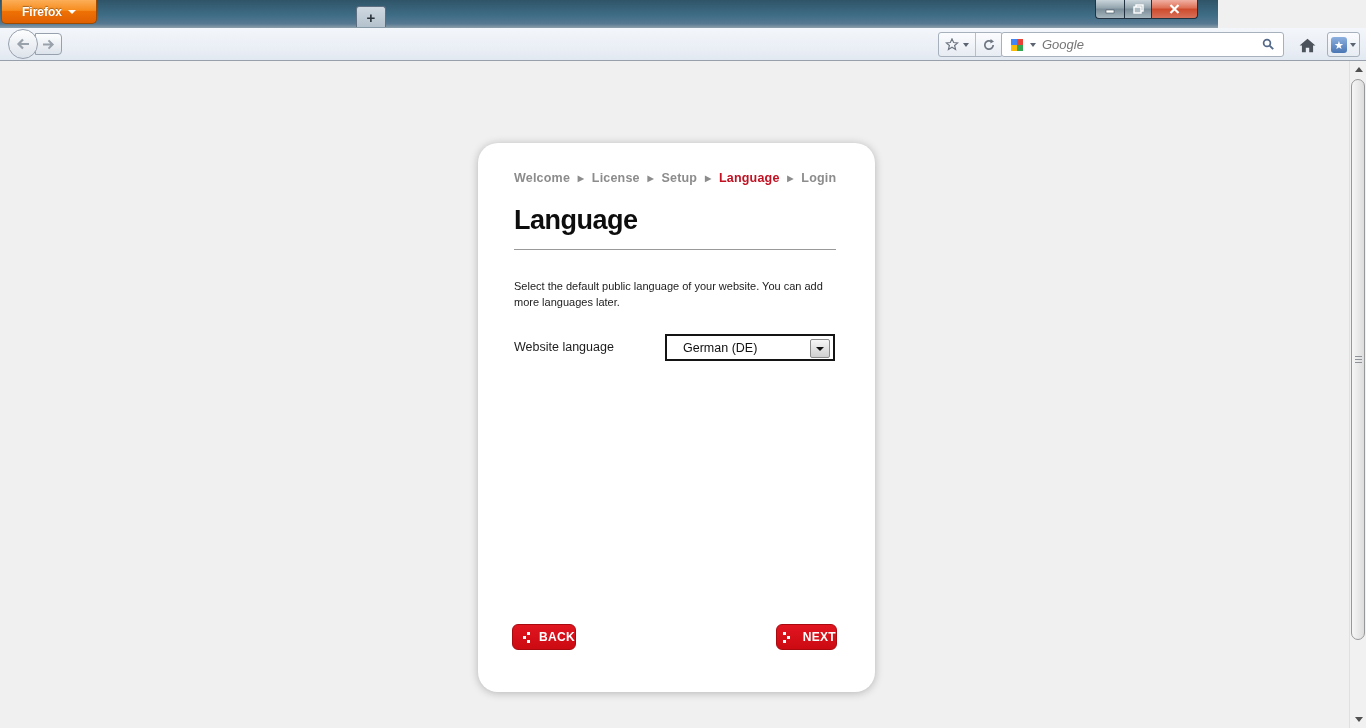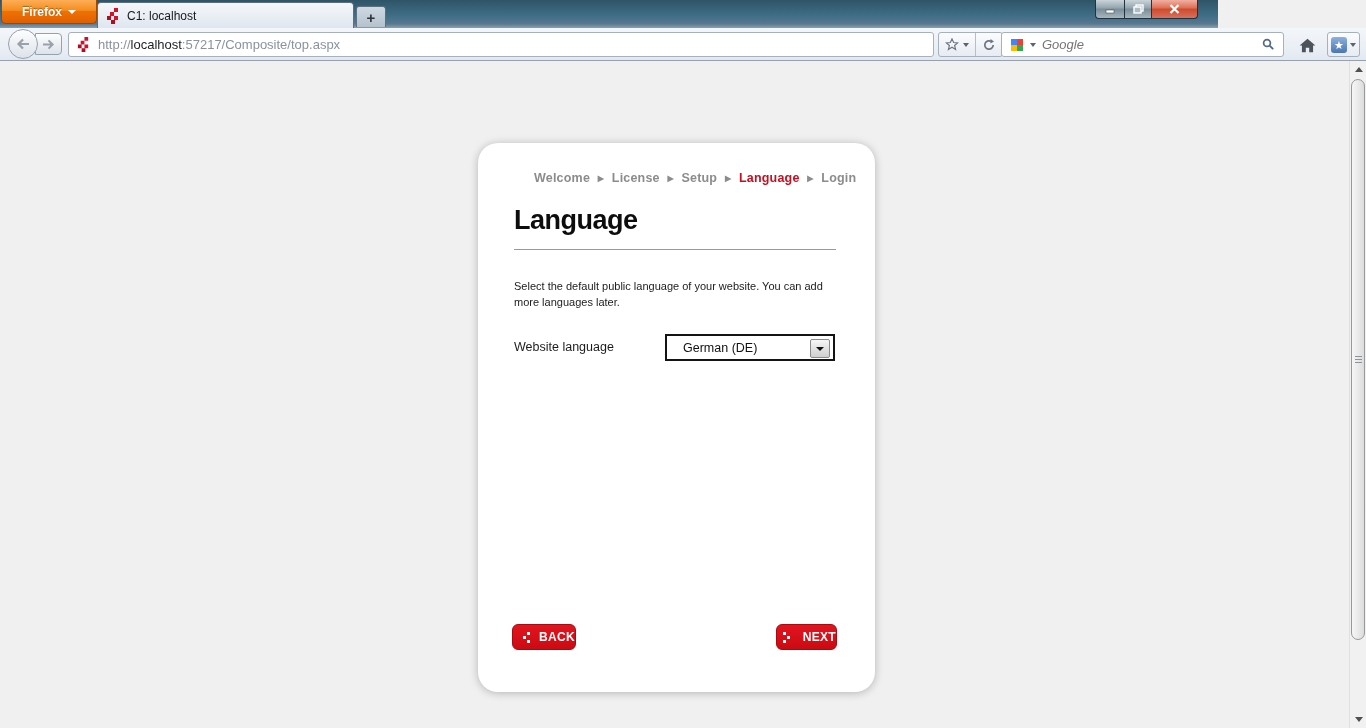--- a/index.html
+++ b/index.html
@@ -91,21 +91,21 @@
   }
   .bm-star { width:16px; height:16px; border-radius:3px; background:linear-gradient(180deg,#8cb0de,#4a76b4); color:#fff; font-size:11px; line-height:16px; text-align:center; }
   .caret-sm { width:0; height:0; border-left:3px solid transparent; border-right:3px solid transparent; border-top:4px solid #5b6470; }
 
   
   .viewport { position:absolute; left:0; top:61px; width:1349px; height:667px; background:#f0f0f0; }
   .card {
     position:absolute; left:478px; top:82px; width:397px; height:549px;
     background:#fff; border-radius:20px; box-shadow:0 1px 8px rgba(0,0,0,.25);
   }
-  .breadcrumb { position:absolute; left:36px; top:28px; font-size:12.5px; font-weight:bold; color:#8c8c8c; letter-spacing:.2px;margin-left:20px; }
+  .breadcrumb { position:absolute; left:36px; top:28px; font-size:12.5px; font-weight:bold; color:#8c8c8c; letter-spacing:.2px; }
   .crumb { color:#8c8c8c; }
   .crumb.active { color:#c11122; }
   .crumb-sep { font-size:8px; color:#8c8c8c; margin:0 4px; position:relative; top:-1px; }
   .page-title {
     position:absolute; left:36px; top:62px; width:322px;
     font-size:27px; font-weight:bold; color:#0d0d0d; letter-spacing:-.5px;
     padding-bottom:13px; border-bottom:1px solid #999;
   }
   .description { position:absolute; left:36px; top:136px; width:330px; font-size:11px; line-height:15.5px; color:#1c1c1c; }
   .form-row { position:absolute; left:36px; top:191px; width:322px; height:27px; }
@@ -152,30 +152,20 @@
 </style>
 </head>
 <body>
 
 <div class="titlebar">
   <div class="firefox-btn">
     <span>Firefox</span>
     <span class="caret-down"></span>
   </div>
 
-  <div class="tab">
-    <svg class="icon-svg" width="14" height="16" viewBox="0 0 12 16">
-      <rect x="7" y="0" width="4" height="4" fill="#d40f2a"></rect>
-      <rect x="3" y="4" width="4" height="4" fill="#d40f2a"></rect>
-      <rect x="0" y="8" width="4" height="4" fill="#b20c22"></rect>
-      <rect x="7" y="8" width="4" height="4" fill="#d40f2a"></rect>
-      <rect x="4" y="12" width="4" height="4" fill="#b20c22"></rect>
-    </svg>
-    <span>C1: localhost</span>
-  </div>
 
   <div class="newtab-btn">
     <span>+</span>
   </div>
 
   <div class="win-controls">
     <div class="win-btn min">
       <svg class="icon-svg" width="10" height="9" viewBox="0 0 10 9">
         <rect x="1" y="5" width="8" height="3" fill="#fff" stroke="#40505c" stroke-width="0.6"></rect>
       </svg>
@@ -199,30 +189,20 @@
     <svg class="icon-svg" width="14" height="12" viewBox="0 0 14 12">
       <path d="M13 6 H3 M7 1.5 L2.5 6 L7 10.5" stroke="#99a1ab" stroke-width="2.2" fill="none"></path>
     </svg>
   </div>
   <div class="nav-fwd">
     <svg class="icon-svg" width="13" height="11" viewBox="0 0 14 12">
       <path d="M1 6 H11 M7 1.5 L11.5 6 L7 10.5" stroke="#99a1ab" stroke-width="2.2" fill="none"></path>
     </svg>
   </div>
 
-  <div class="urlbar">
-    <svg class="icon-svg" width="13" height="15" viewBox="0 0 12 16">
-      <rect x="7" y="0" width="4" height="4" fill="#d40f2a"></rect>
-      <rect x="3" y="4" width="4" height="4" fill="#d40f2a"></rect>
-      <rect x="0" y="8" width="4" height="4" fill="#b20c22"></rect>
-      <rect x="7" y="8" width="4" height="4" fill="#d40f2a"></rect>
-      <rect x="4" y="12" width="4" height="4" fill="#b20c22"></rect>
-    </svg>
-    <span><span class="url-prefix">http://</span><span class="url-domain">localhost</span><span class="url-rest">:57217/Composite/top.aspx</span></span>
-  </div>
 
   <div class="btn-seg">
     <div class="seg">
       <svg class="icon-svg" width="14" height="13" viewBox="0 0 12 12">
         <path d="M6 0.8 L7.5 4.2 L11.2 4.5 L8.4 6.9 L9.3 10.6 L6 8.6 L2.7 10.6 L3.6 6.9 L0.8 4.5 L4.5 4.2 Z" fill="none" stroke="#6e7681" stroke-width="1.1"></path>
       </svg>
       <span class="caret-sm"></span>
     </div>
     <div class="seg">
       <svg class="icon-svg" width="14" height="14" viewBox="0 0 14 14">

